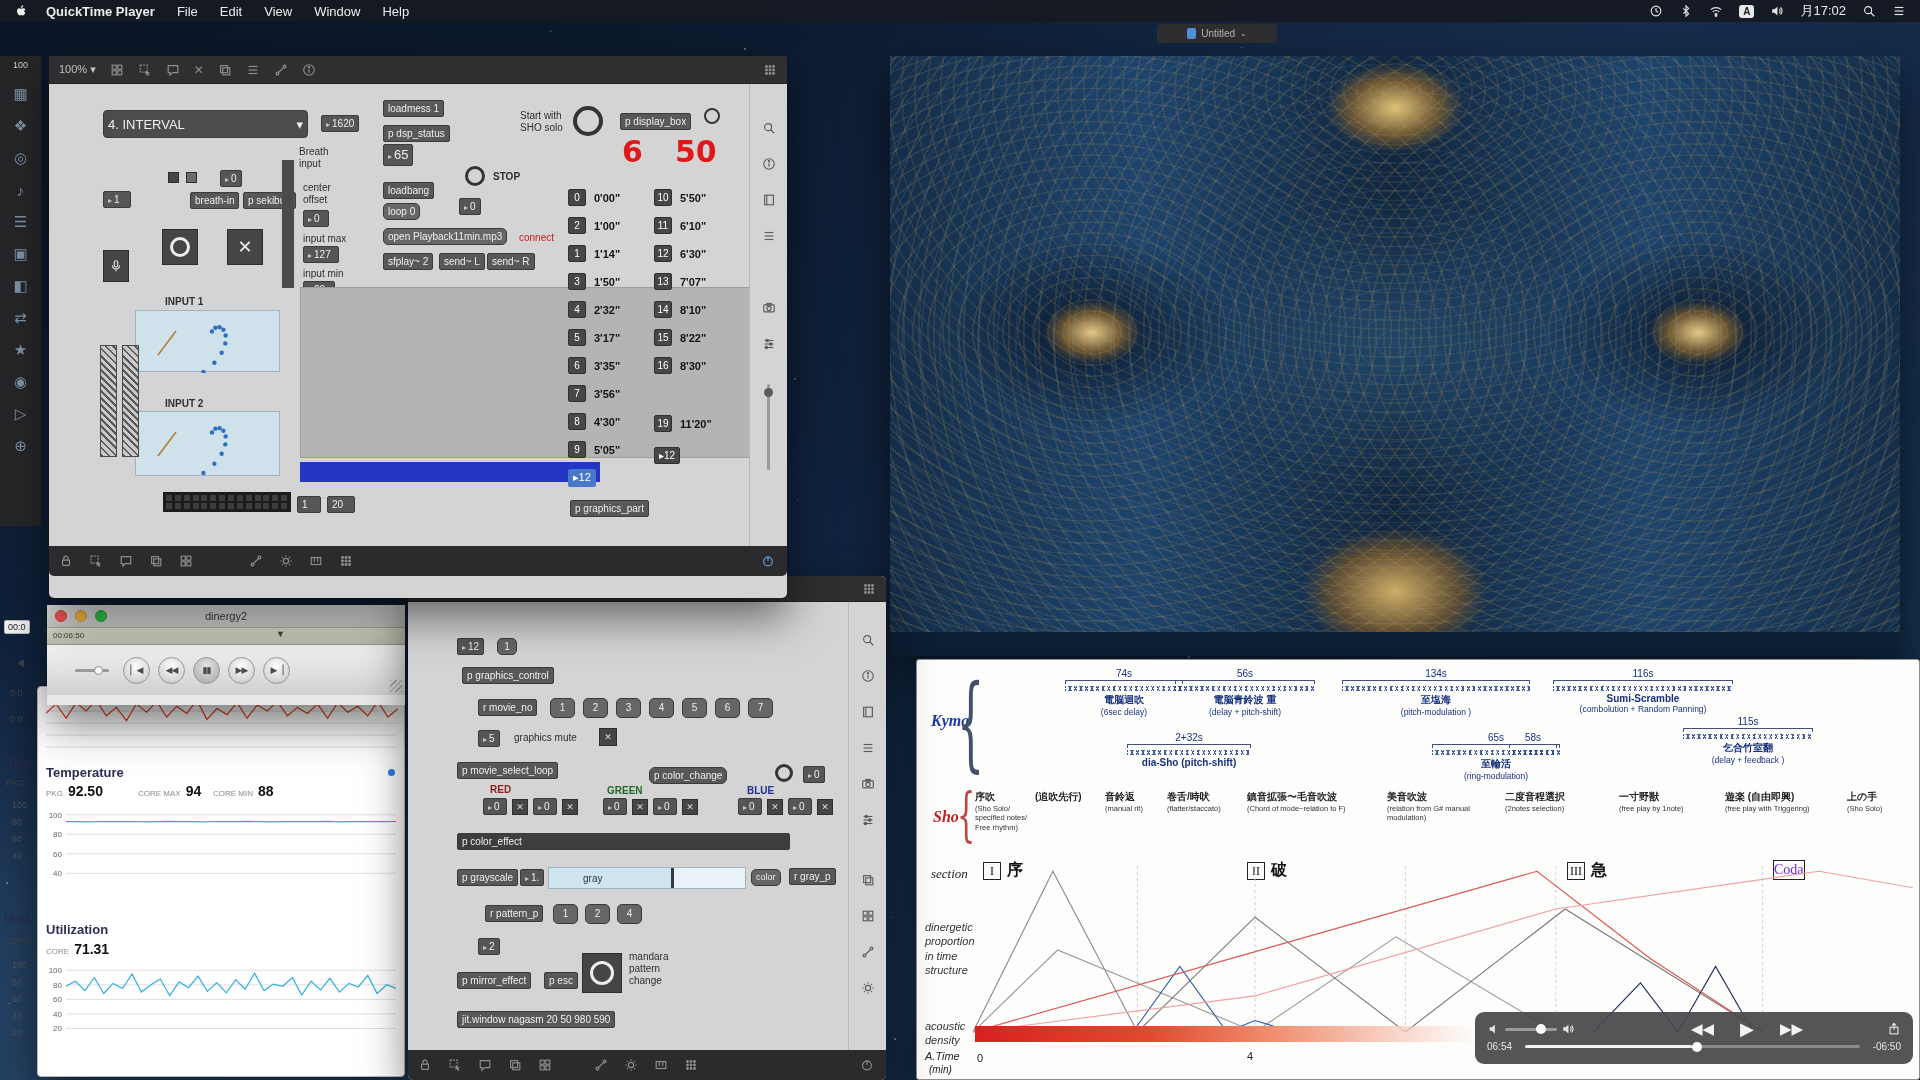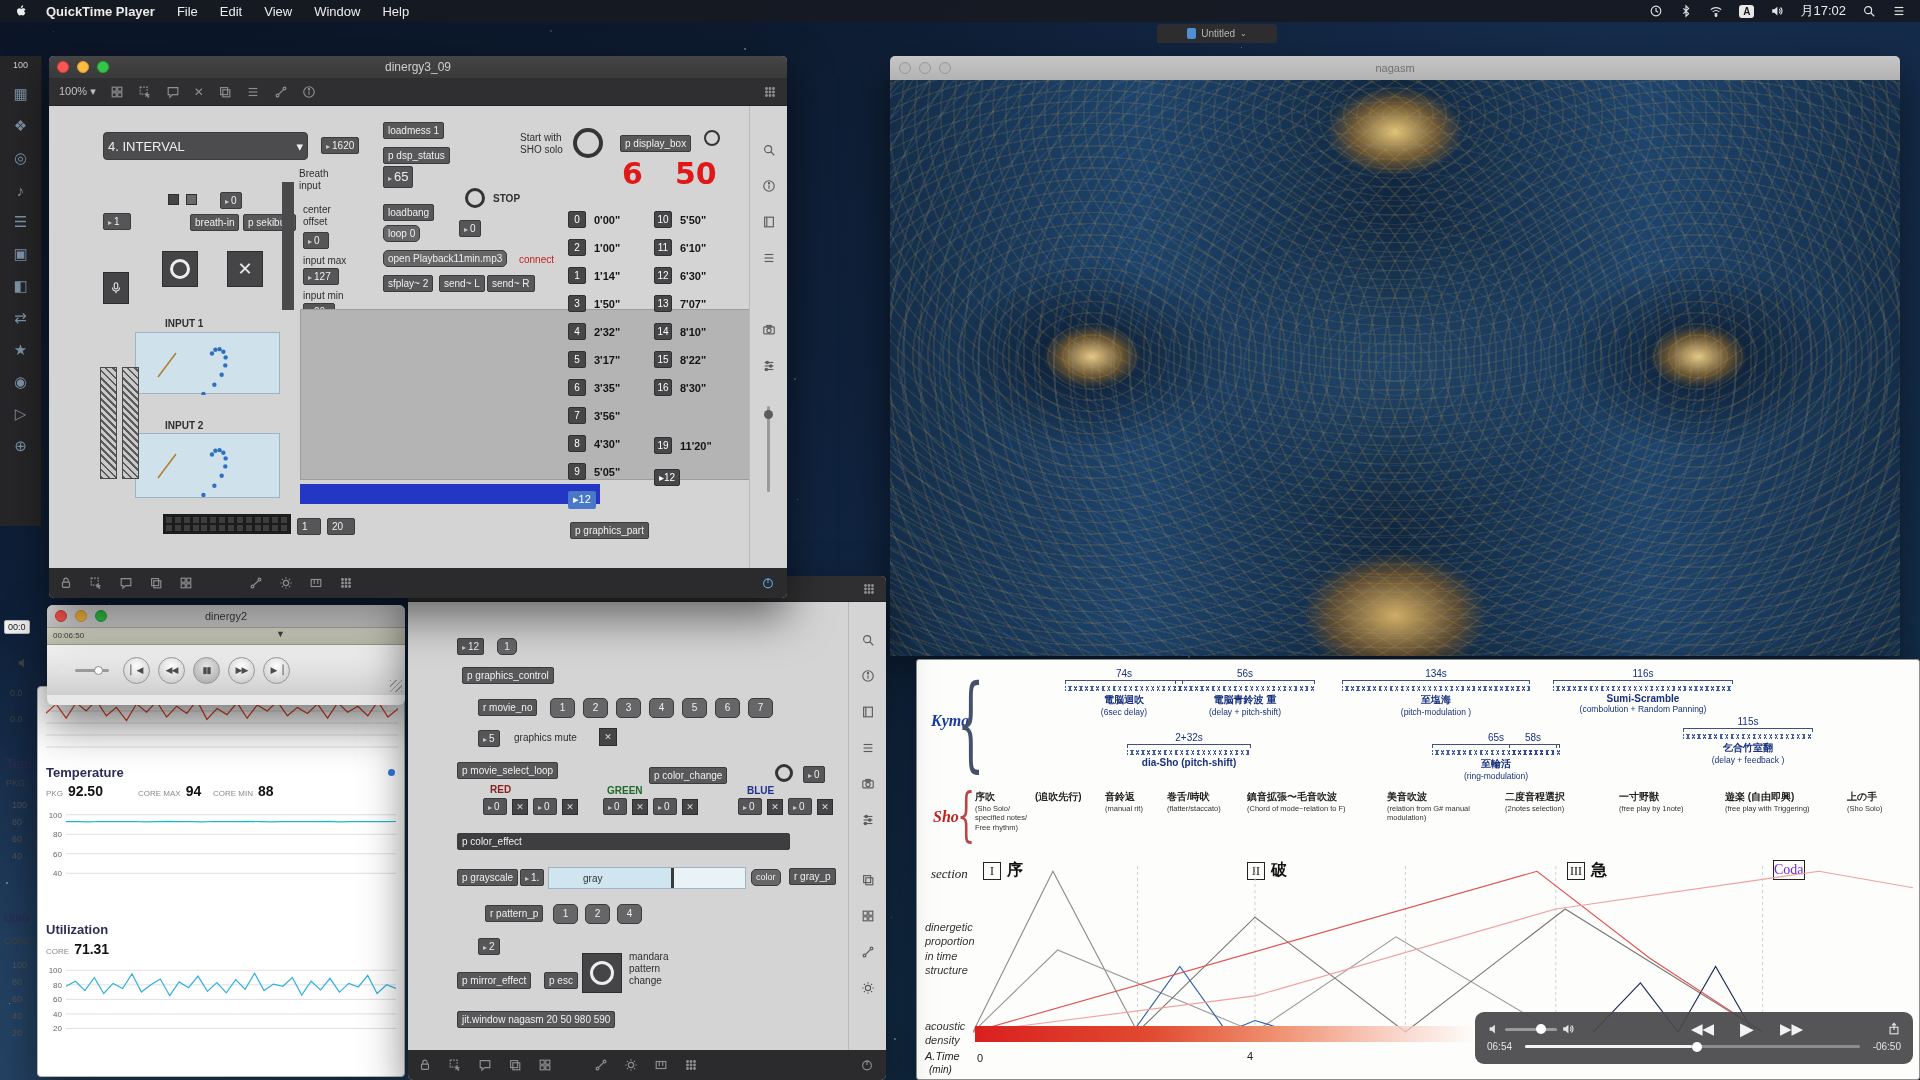--- a/index.html
+++ b/index.html
@@ -80,21 +80,21 @@
   .preset i { background:#3d3d3f; width:6px; height:6px; }
   .xmark { font-size:9px; color:#dadada; }
 
   
   .hslider { position:absolute; height:22px; background:#e9f2f6; border:1px solid #9fb4c2; display:flex; align-items:center; }
   .hslider .fill { position:absolute; left:0; top:0; bottom:0; width:62%; background:#cfe6f0; }
   .hslider .knob { position:absolute; left:62%; top:0; bottom:0; width:3px; background:#3a3a3a; }
   .hslider .lab { position:relative; margin-left:34px; font-size:10px; color:#333; }
 
   
-  #qtwin { left:47px; top:605px; width:358px; height:100px; background:#e8e8e8; z-index:60; border-radius:6px; overflow:hidden; }
+  #qtwin { left:47px; top:605px; width:358px; height:100px; background:#e8e8e8; z-index:60; border-radius:0; overflow:hidden; }
   #qtwin .bar { height:22px; background:linear-gradient(#ececec,#c9c9c9); display:flex; align-items:center; padding-left:8px; position:relative; }
   #qtwin .bar .t { position:absolute; left:0; right:0; text-align:center; font-size:11px; color:#3c3c3c; }
   #qtwin .timeline { height:18px; background:linear-gradient(#d9d9c9,#bcbcac); position:relative; border-top:1px solid #a9a99c; border-bottom:1px solid #9b9b8e; }
   #qtwin .timeline .tc { position:absolute; left:6px; top:3px; font-size:8px; color:#3a3a3a; }
   #qtwin .timeline .mark { position:absolute; left:64%; top:1px; color:#3f3f3f; font-size:9px; }
   #qtwin .ctrl { height:50px; background:linear-gradient(#f4f4f4,#cfcfcf); display:flex; align-items:center; position:relative; }
   .qtbtn { width:27px; height:27px; border-radius:50%; background:radial-gradient(circle at 50% 32%,#fefefe,#d2d2d2 75%,#bdbdbd); border:1px solid #979797; color:#4c4c4c; font-size:9px; display:flex; align-items:center; justify-content:center; margin:0 4px; letter-spacing:-1px; }
   .qtbtn.active { background:radial-gradient(circle at 50% 32%,#e6e6e6,#b5b5b5 75%,#a5a5a5); }
   #qtwin .vol { position:absolute; left:10px; display:flex; align-items:center; gap:4px; color:#555; }
   #qtwin .volsl { width:34px; height:3px; background:#9a9a9a; border-radius:2px; position:relative; }
@@ -310,26 +310,20 @@
 <div class="frag" style="left:4px;top:936px;">CORE</div>
 <div class="frag axis" id="fragAxis2" style="left:12px;top:960px;">
       <span>100</span>
       <span>80</span>
       <span>60</span>
       <span>40</span>
       <span>20</span>
     </div>
 
 <div class="window" id="vidwin">
-  <div class="bar">
-    <span class="tl dim"></span>
-    <span class="tl dim"></span>
-    <span class="tl dim"></span>
-    <span class="t">nagasm</span>
-  </div>
   <div class="vid">
         <div class="veins"></div>
       </div>
 </div>
 
 <div class="window" id="scoreWin">
   <div class="kyma-label">Kyma</div>
   <div class="brace" style="left:40px;top:2px;font-size:86px;transform:scale(.5,1.2);">{</div>
   <div id="kymaRow1">
         <div class="kgrp" style="left: 148px; top: 8px; width: 118px;">
@@ -606,26 +600,20 @@
       <span class="qtbtn">◀◀</span>
       <span class="qtbtn active">▮▮</span>
       <span class="qtbtn">▶▶</span>
       <span class="qtbtn">▶▕</span>
     </div>
     <span class="nubs"></span>
   </div>
 </div>
 
 <div class="window" id="max1" style="left:49px;top:56px;width:738px;height:542px;z-index:70;background:#d4d4d4;">
-  <div class="max-title">
-    <span class="tl red"></span>
-    <span class="tl yel"></span>
-    <span class="tl grn"></span>
-    <span class="t">dinergy3_09</span>
-  </div>
   <div class="max-toolbar">
     <span class="zoom"><span>100%</span> ▾</span>
     <span class="tb-ic">
           <svg viewBox="0 0 16 16" width="14" height="14" fill="none" stroke="currentColor" stroke-width="1.3">
             <rect x="2.5" y="2.5" width="4.6" height="4.6"></rect>
             <rect x="8.9" y="2.5" width="4.6" height="4.6"></rect>
             <rect x="2.5" y="8.9" width="4.6" height="4.6"></rect>
             <rect x="8.9" y="8.9" width="4.6" height="4.6"></rect>
           </svg>
         </span>
@@ -1076,21 +1064,21 @@
             <div class="mmsg" style="position: static; width: 25px; text-align: center; height: 20px; line-height: 18px;">5</div>
             <div class="mmsg" style="position: static; width: 25px; text-align: center; height: 20px; line-height: 18px;">6</div>
             <div class="mmsg" style="position: static; width: 25px; text-align: center; height: 20px; line-height: 18px;">7</div>
           </div>
       <div class="mnum" style="left:70px;top:128px;"><i>▸</i><span>5</span></div>
       <div class="mcomment" style="left:106px;top:130px;">graphics mute</div>
       <div class="btn-sq" style="left:191px;top:126px;width:18px;height:18px;">
             <span class="xmark">✕</span>
           </div>
       <div class="mobj" style="left:49px;top:160px;">p movie_select_loop</div>
-      <div class="mobj" style="left:241px;top:165px;">p color_change</div>
+      <div class="mobj" style="left:241px;top:165px;border-radius:6px;">p color_change</div>
       <div class="ring" style="left:367px;top:162px;width:18px;height:18px;"></div>
       <div class="mnum" style="left:395px;top:164px;"><i>▸</i><span>0</span></div>
       <div class="mcomment" style="left:82px;top:182px;font-weight:bold;color:#8a2020;">RED</div>
       <div class="mcomment" style="left:199px;top:183px;font-weight:bold;color:#1f6a2a;">GREEN</div>
       <div class="mcomment" style="left:339px;top:183px;font-weight:bold;color:#20308c;">BLUE</div>
       <div id="rgbRows">
             <div style="position: absolute; left: 75px; top: 196px; display: flex; gap: 5px; align-items: center;">
               <div class="mnum" style="position: static; width: 24px;"><i>▸</i>0</div>
               <div class="btn-sq" style="position: static; width: 16px; height: 16px;">
                 <span class="xmark">✕</span>

